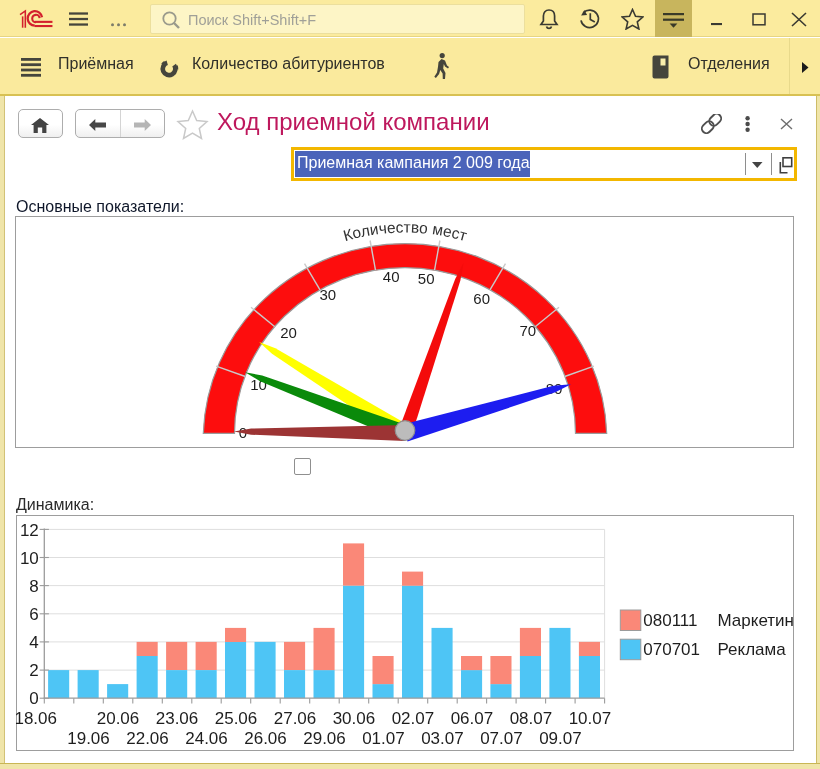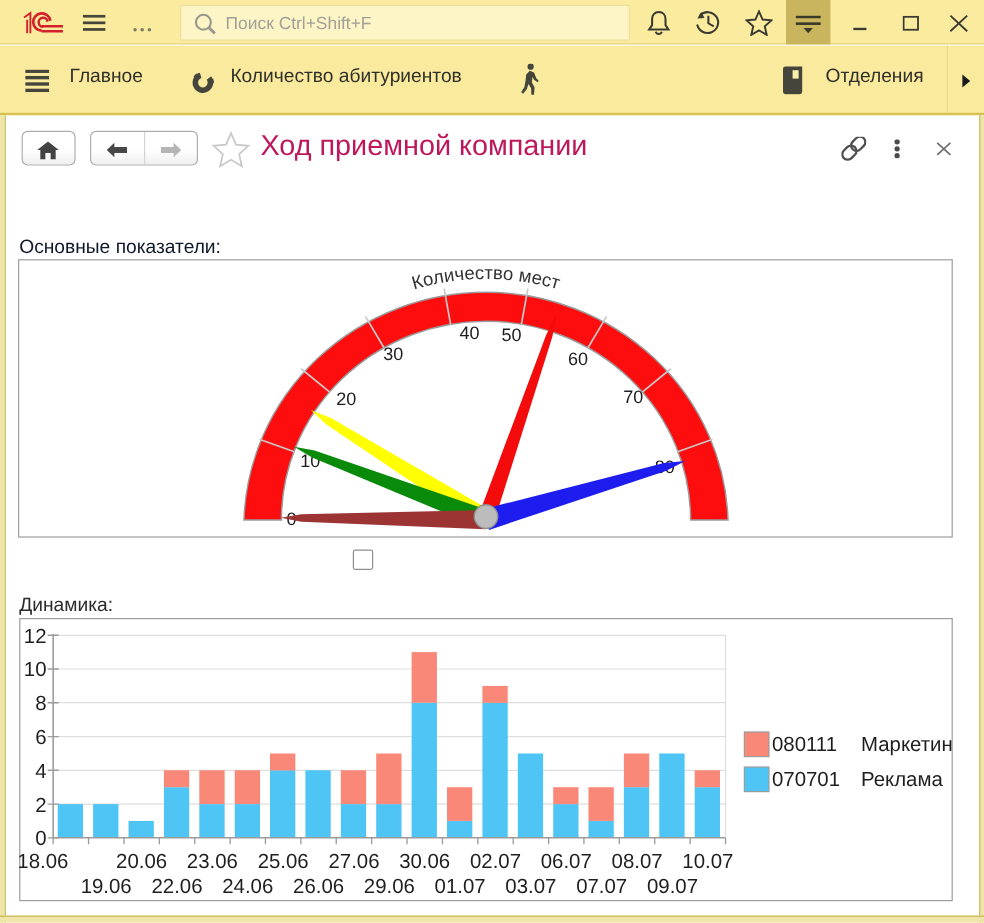--- a/index.html
+++ b/index.html
@@ -37,21 +37,21 @@
         <circle cx="1.5" cy="1.8" r="1.5"></circle>
         <circle cx="7.5" cy="1.8" r="1.5"></circle>
         <circle cx="13.5" cy="1.8" r="1.5"></circle>
       </g>
     </svg>
 <div class="abs" style="left:150px;top:4px;width:375px;height:30px;background:#fdf5c6;border:1px solid #ecdf9d;border-radius:2px">
   <svg class="abs" style="left:10px;top:5px" width="20" height="20" viewBox="0 0 20 20">
         <circle cx="8.5" cy="8.5" r="6.2" fill="none" stroke="#9a9a8c" stroke-width="1.8"></circle>
         <line x1="13" y1="13" x2="18" y2="18" stroke="#9a9a8c" stroke-width="2.4"></line>
       </svg>
-  <div class="abs" style="left:37px;top:7px;font-size:14.5px;color:#a0a098">Поиск Ctrl+Shift+F</div>
+  <div class="abs" style="left:37px;top:7px;font-size:14.5px;color:#a0a098">Поиск Shift+Shift+F</div>
 </div>
 <svg class="abs" style="left:539px;top:8px" width="20" height="22" viewBox="0 0 20 22">
       <path d="M10,2 c-3.6,0 -5.6,2.6 -5.6,6 l0,5 l-2.4,3.5 l16,0 l-2.4,-3.5 l0,-5 c0,-3.4 -2,-6 -5.6,-6 z" fill="none" stroke="#3a3a32" stroke-width="1.7"></path>
       <path d="M7.5,18.5 a2.6,2.6 0 0 0 5,0" fill="none" stroke="#3a3a32" stroke-width="1.7"></path>
     </svg>
 <svg class="abs" style="left:578px;top:8px" width="23" height="22" viewBox="0 0 23 22">
       <path d="M5.3,4.8 a8.8,8.7 0 1 1 -2.3,7.6" fill="none" stroke="#3a3a32" stroke-width="1.7"></path>
       <path d="M12.3,5.2 L12.3,11.4 L16.8,14" fill="none" stroke="#3a3a32" stroke-width="1.7"></path>
       <path d="M6.4,2.0 l-3.3,5.4 l6.0,-0.4 z" fill="#3a3a32"></path>
     </svg>
@@ -76,21 +76,21 @@
 
 <div id="menurow"></div>
 <svg class="abs" style="left:21px;top:58px" width="20" height="19">
       <g fill="#45453c">
         <rect y="0" width="20" height="2.8"></rect>
         <rect y="5.3" width="20" height="2.8"></rect>
         <rect y="10.6" width="20" height="2.8"></rect>
         <rect y="15.9" width="20" height="2.8"></rect>
       </g>
     </svg>
-<div class="abs mtxt" style="left:58px;top:55px">Главное</div>
+<div class="abs mtxt" style="left:58px;top:55px">Приёмная</div>
 <svg class="abs" style="left:159px;top:59px" width="20" height="20" viewBox="0 0 20 20">
       <g transform="rotate(18 10 10)" fill="none" stroke="#45453c">
         <path d="M6.39,4.64 A6.3,6.3 0 1 0 13.61,4.64" stroke-width="4.6"></path>
         <path d="M3.21,8.11 A7.0,7.0 0 0 1 4.64,5.30" stroke-width="4.5"></path>
         <path d="M15.36,5.30 A7.0,7.0 0 0 1 16.79,8.11" stroke-width="4.5"></path>
       </g>
     </svg>
 <div class="abs mtxt" style="left:192px;top:55px">Количество абитуриентов</div>
 <svg class="abs" style="left:434px;top:53px" width="15" height="27" viewBox="0 0 15 27">
       <g fill="#45453c">
@@ -138,20 +138,34 @@
       <g fill="#4b4b4b">
         <circle cx="2.6" cy="2.2" r="2.2"></circle>
         <circle cx="2.6" cy="8" r="2.2"></circle>
         <circle cx="2.6" cy="13.8" r="2.2"></circle>
       </g>
     </svg>
 <svg class="abs" style="left:780px;top:118px" width="13" height="12" viewBox="0 0 13 12">
       <path d="M1,1 L12,11 M12,1 L1,11" stroke="#6e6e6e" stroke-width="1.4"></path>
     </svg>
 
+<div class="abs" style="left:291px;top:147px;width:506px;height:34px;border:3px solid #f3b700;background:#fff">
+  <div class="abs" style="left:1px;top:1px;height:26px;background:#4b64ba;color:#fff;font-size:16px;padding:3px 0 0 2px">Приемная кампания 2 009 года</div>
+  <div class="abs" style="left:451px;top:3px;width:1px;height:22px;background:#8e8e8e"></div>
+  <svg class="abs" style="left:458px;top:12px" width="11" height="7">
+        <path d="M0,0 L10.5,0 L5.25,6 Z" fill="#444"></path>
+      </svg>
+  <div class="abs" style="left:477px;top:3px;width:1px;height:22px;background:#8e8e8e"></div>
+  <svg class="abs" style="left:484px;top:7px" width="15" height="17" viewBox="0 0 15 17">
+        <g fill="none" stroke="#3f3f3f" stroke-width="1.6">
+          <rect x="5" y="0.8" width="8.7" height="8.7"></rect>
+          <path d="M9.5,15.7 L2.3,15.7 L2.3,5"></path>
+        </g>
+      </svg>
+</div>
 
 <div class="abs" style="left:16px;top:198px;font-size:16px;color:#0f172a">Основные показатели:</div>
 <div class="abs" style="left:15px;top:216px;width:779px;height:232px;border:1px solid #9d9d9d;background:#fff"></div>
 <svg class="abs" style="left:16px;top:217px" width="777" height="230" viewBox="16 217 777 230">
   <path d="M203.3,433.4 A201.8,196 0 0 1 606.7,433.4 L575.5,433.4 A170.3,165.5 0 0 0 234.5,433.4 Z" fill="#fd0d0d" stroke="#9a9a9a" stroke-width="1.2"></path>
   <g stroke="#c9c9c9" stroke-width="1.4">
     <line x1="245.3" y1="376.5" x2="216.1" y2="366.1"></line>
     <line x1="274.8" y1="326.7" x2="251.0" y2="307.3"></line>
     <line x1="320.0" y1="289.8" x2="304.5" y2="263.7"></line>
     <line x1="375.5" y1="270.2" x2="370.1" y2="240.5"></line>

